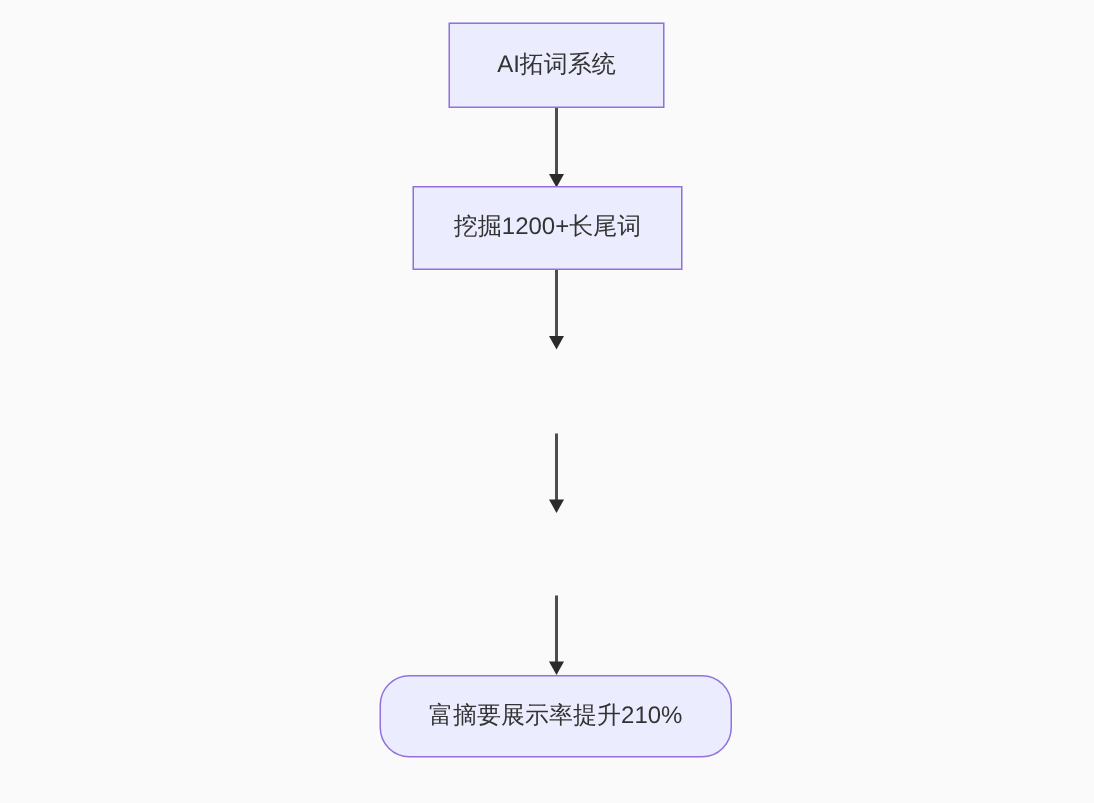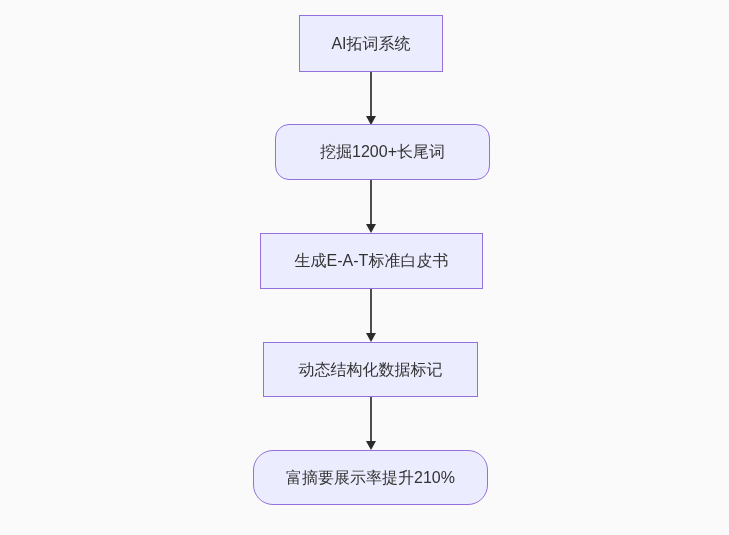--- a/index.html
+++ b/index.html
@@ -30,21 +30,21 @@
     color: var(--text);
     font-size: 16px;
     line-height: 1;
     display: flex;
     align-items: center;
     justify-content: center;
     text-align: center;
     white-space: nowrap;
   }
   .n1 { left: 299px; top: 15px;  width: 144px; height: 57px; text-align: right; }
-  .n2 { left: 275px; top: 124px; width: 215px; height: 56px; border-radius: 14px; }
+  .n2 { left: 275px; top: 124px; width: 180px; height: 56px; }
   .n3 { left: 260px; top: 233px; width: 223px; height: 56px; }
   .n4 { left: 263px; top: 342px; width: 215px; height: 55px; }
   .n5 { left: 253px; top: 450px; width: 235px; height: 55px; border-radius: 20px; }
   .edge {
     position: absolute;
     width: 10px;
     left: 366px;
   }
   .e1 { top: 72px;  height: 53px; }
   .e2 { top: 180px; height: 53px; }
@@ -87,32 +87,26 @@
 
   <div class="node n2">
     <span>挖掘1200+长尾词</span>
   </div>
 
   <div class="edge e2">
     <div class="line"></div>
     <div class="arrowhead"></div>
   </div>
 
-  <div class="node n3">
-    <span>生成E-A-T标准白皮书</span>
-  </div>
 
   <div class="edge e3">
     <div class="line"></div>
     <div class="arrowhead"></div>
   </div>
 
-  <div class="node n4">
-    <span>动态结构化数据标记</span>
-  </div>
 
   <div class="edge e4">
     <div class="line"></div>
     <div class="arrowhead"></div>
   </div>
 
   <div class="node n5">
     <span>富摘要展示率提升210%</span>
   </div>
 

